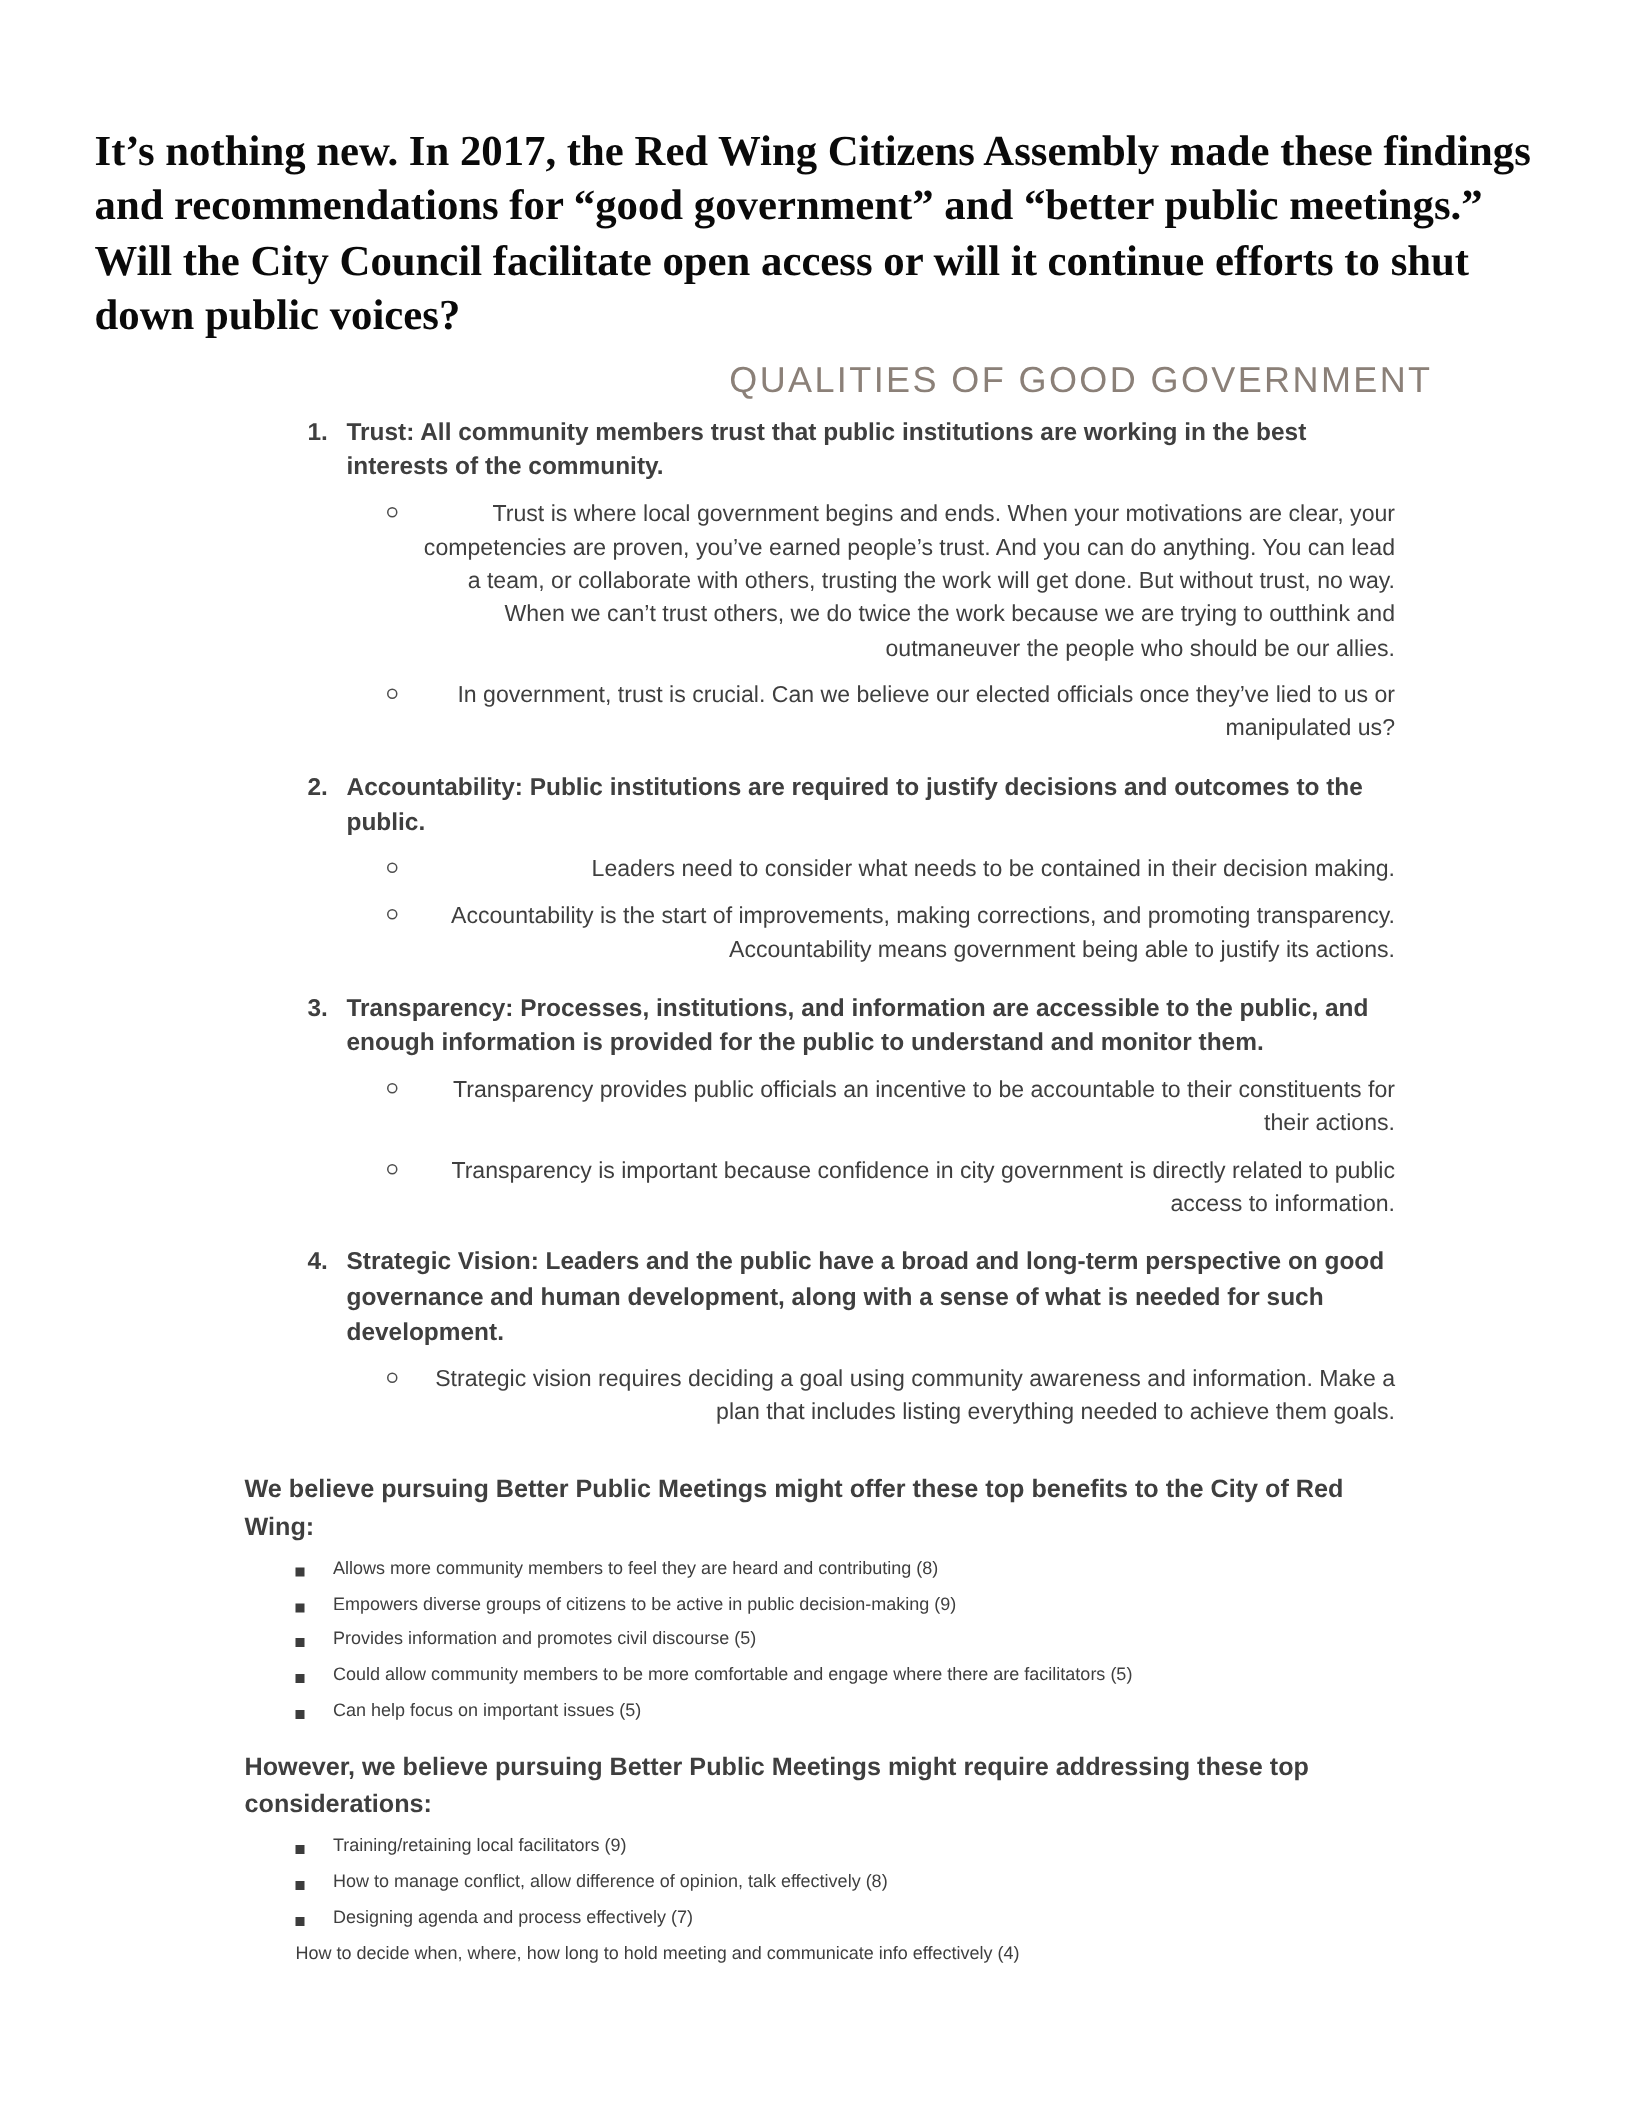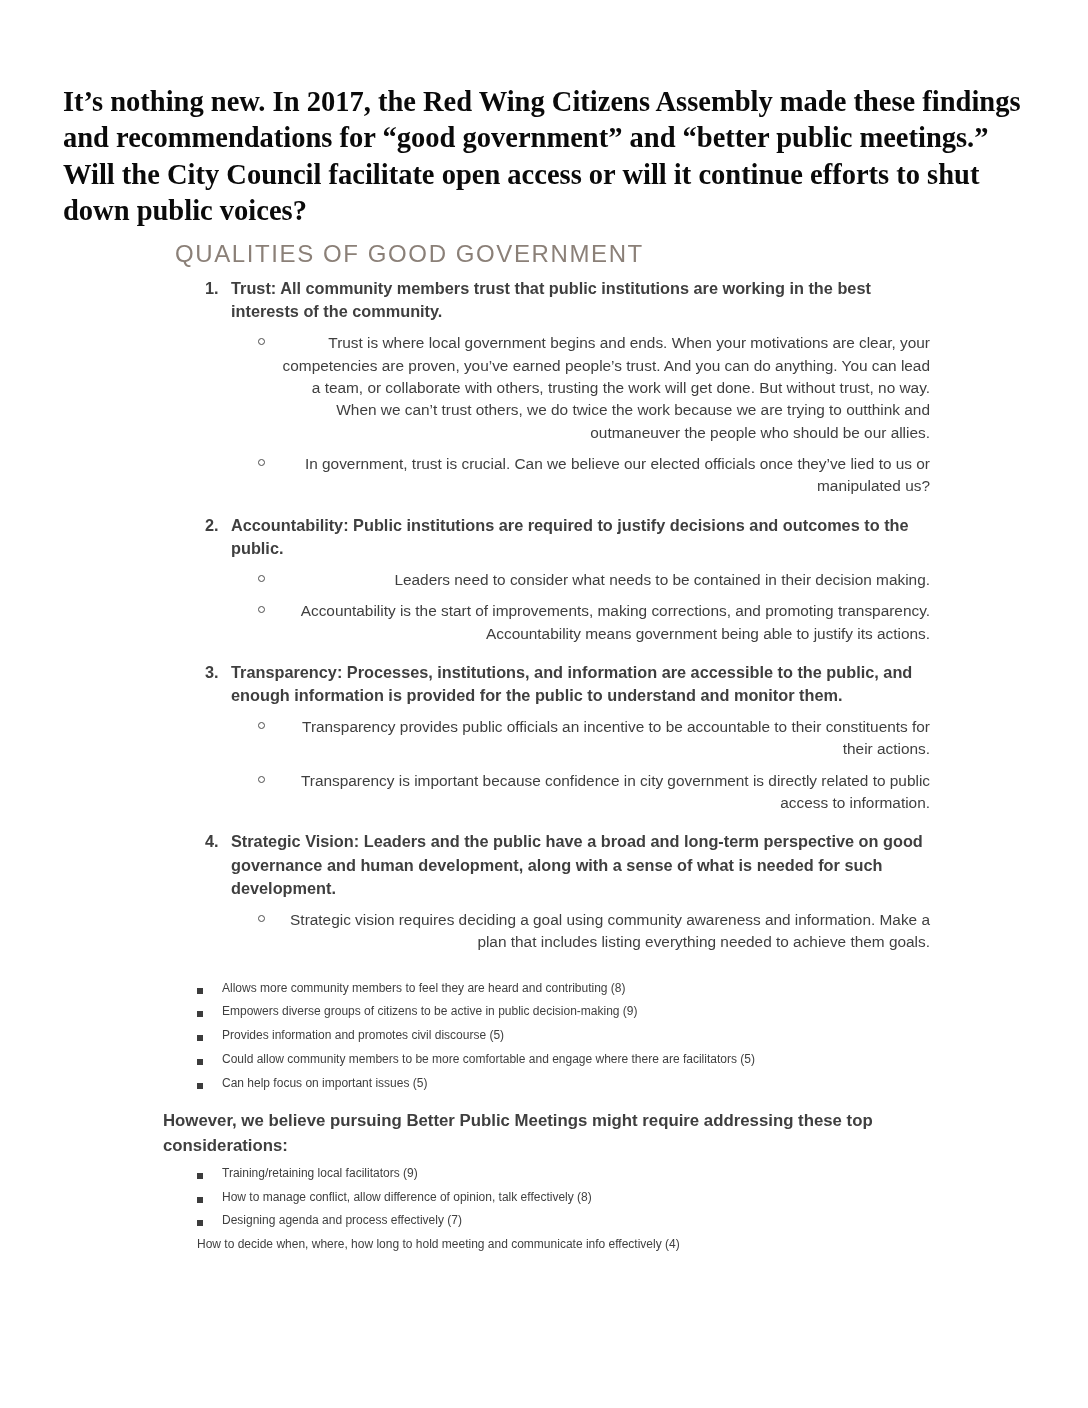--- a/index.html
+++ b/index.html
@@ -30,20 +30,21 @@
     top: 240px;
     width: 792px;
     color: #3f3f3f;
   }
   .report-title {
     margin: 0 0 9px 12px;
     font-size: 24px;
     font-weight: normal;
     letter-spacing: 1.6px;
     color: #8b8078;
+    text-align: right;
   }
   .report-subtitle {
     margin: 0 0 16px 12px;
     font-style: italic;
     font-size: 15.5px;
     line-height: 1.35;
     color: #454545;
   }
   .qualities { margin-left: 12px; }
   .quality { margin-bottom: 16px; }
@@ -164,20 +165,21 @@
         </div>
         <div class="sub">
           <span class="circle-marker"></span>
           <span class="sub-text">Strategic vision requires deciding a goal using community awareness and information. Make a plan that includes listing everything needed to achieve them goals.</span>
         </div>
       </div>
 
     </div>
 
     <div class="section">
+      <p class="section-heading">We believe pursuing Better Public Meetings might offer these top benefits to the City of Red Wing:</p>
       <div class="b-item">
         <span class="square-marker"></span>
         <span class="b-text">Allows more community members to feel they are heard and contributing (8)</span>
       </div>
       <div class="b-item">
         <span class="square-marker"></span>
         <span class="b-text">Empowers diverse groups of citizens to be active in public decision-making (9)</span>
       </div>
       <div class="b-item">
         <span class="square-marker"></span>

